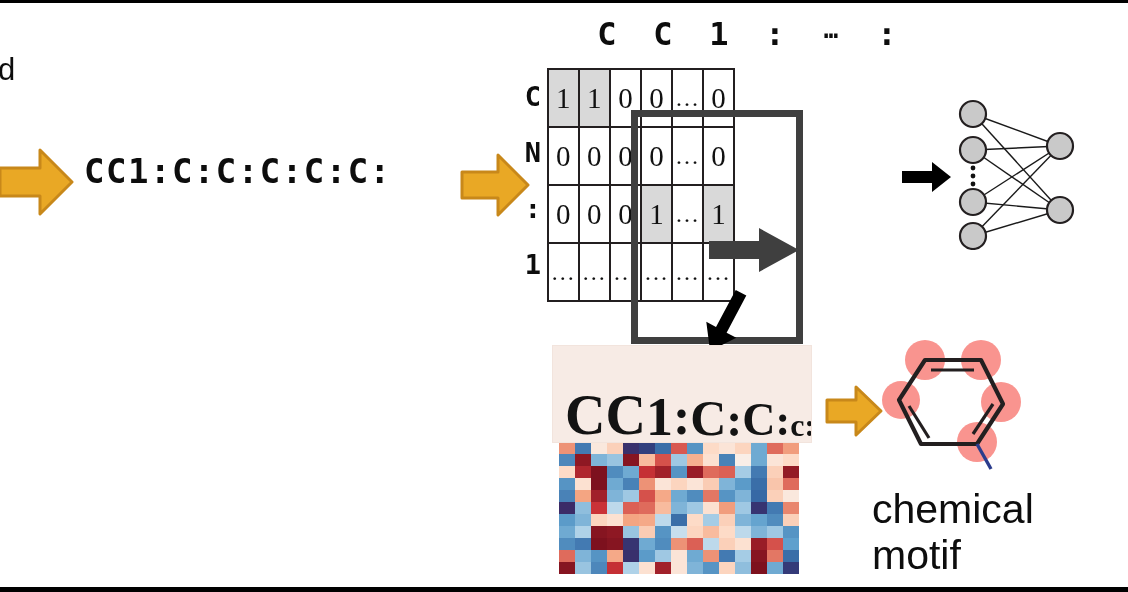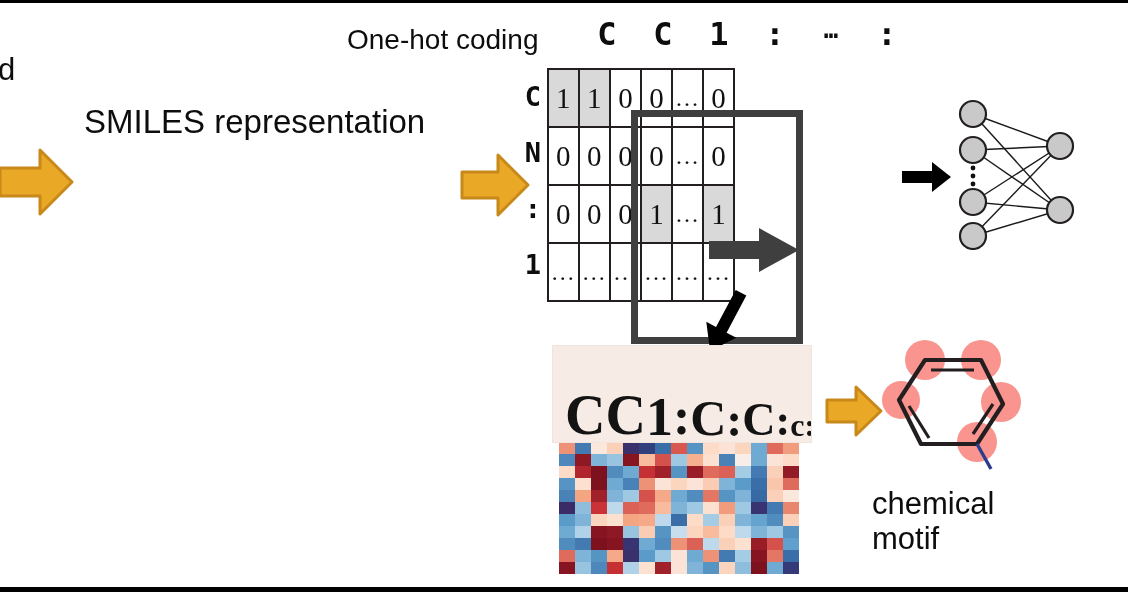--- a/index.html
+++ b/index.html
@@ -57,21 +57,21 @@
     font-size: 28px;
   }
   #learned-filter-label {
     left: 262px;
     top: 436px;
     font-size: 33px;
   }
   #chemical-motif-label {
     left: 872px;
     top: 487px;
-    font-size: 31px;
+    font-size: 41px;
   }
 
   
   .orange-arrow { position: absolute; }
   .orange-arrow svg { display: block; overflow: visible; }
 
   
   #matrix-block { position: absolute; left: 519px; top: 18px; }
   #matrix-colheads {
     position: absolute;
@@ -188,24 +188,23 @@
 <body>
 
 <div id="stage">
 
   <div class="edge-bar" id="top-edge"></div>
   <div class="edge-bar" id="bottom-edge"></div>
 
   <div class="plain-label" id="compound-label">al
 und</div>
 
-  <div class="plain-label" id="smiles-title">SMILES representation</div>
-
-
-  <div class="plain-label" id="onehot-title">One-hot coding</div>
+
+  <div class="plain-label" id="smiles-string">CC1:C:C:C:C:C:</div>
+
 
 
   <div class="plain-label" id="chemical-motif-label">chemical
 motif</div>
 
   <div class="orange-arrow" style="left:-2px; top:146px;">
     <svg width="76" height="72" viewBox="0 0 76 72">
       <polygon points="2,22 42,22 42,4 74,36 42,68 42,50 2,50" fill="#E9A825" stroke="#C8881A" stroke-width="3" stroke-linejoin="round"></polygon>
     </svg>
   </div>

